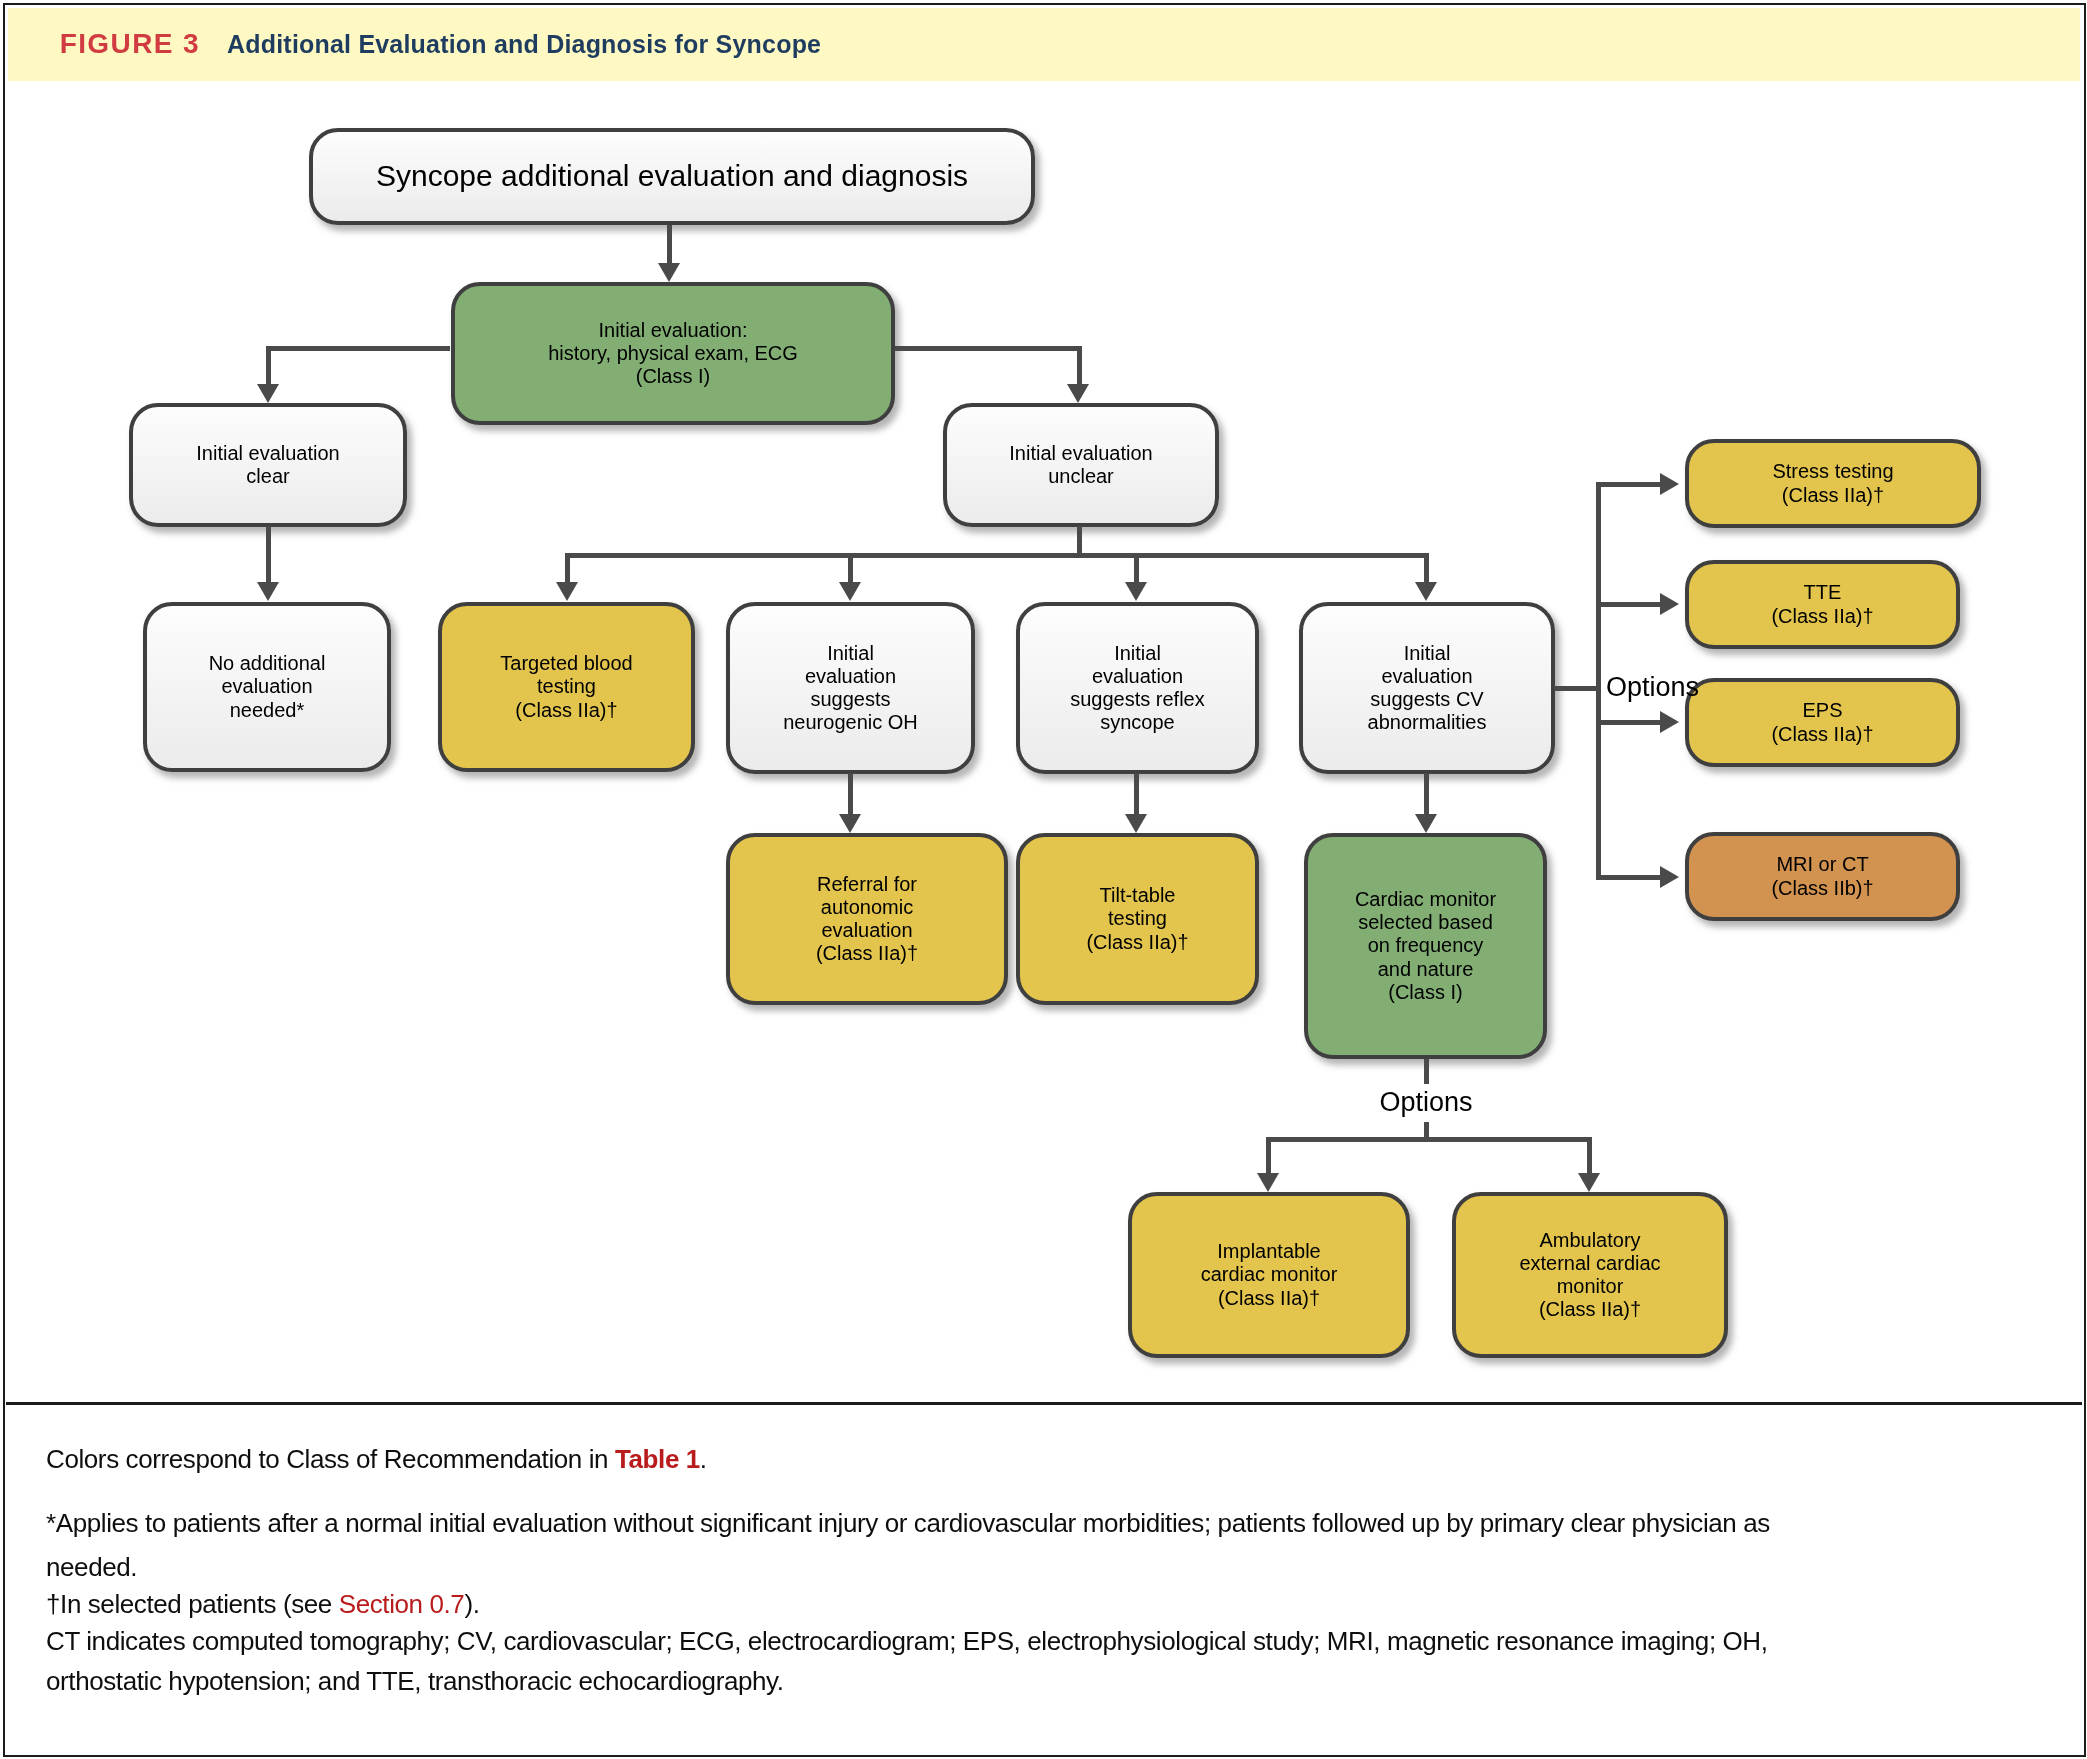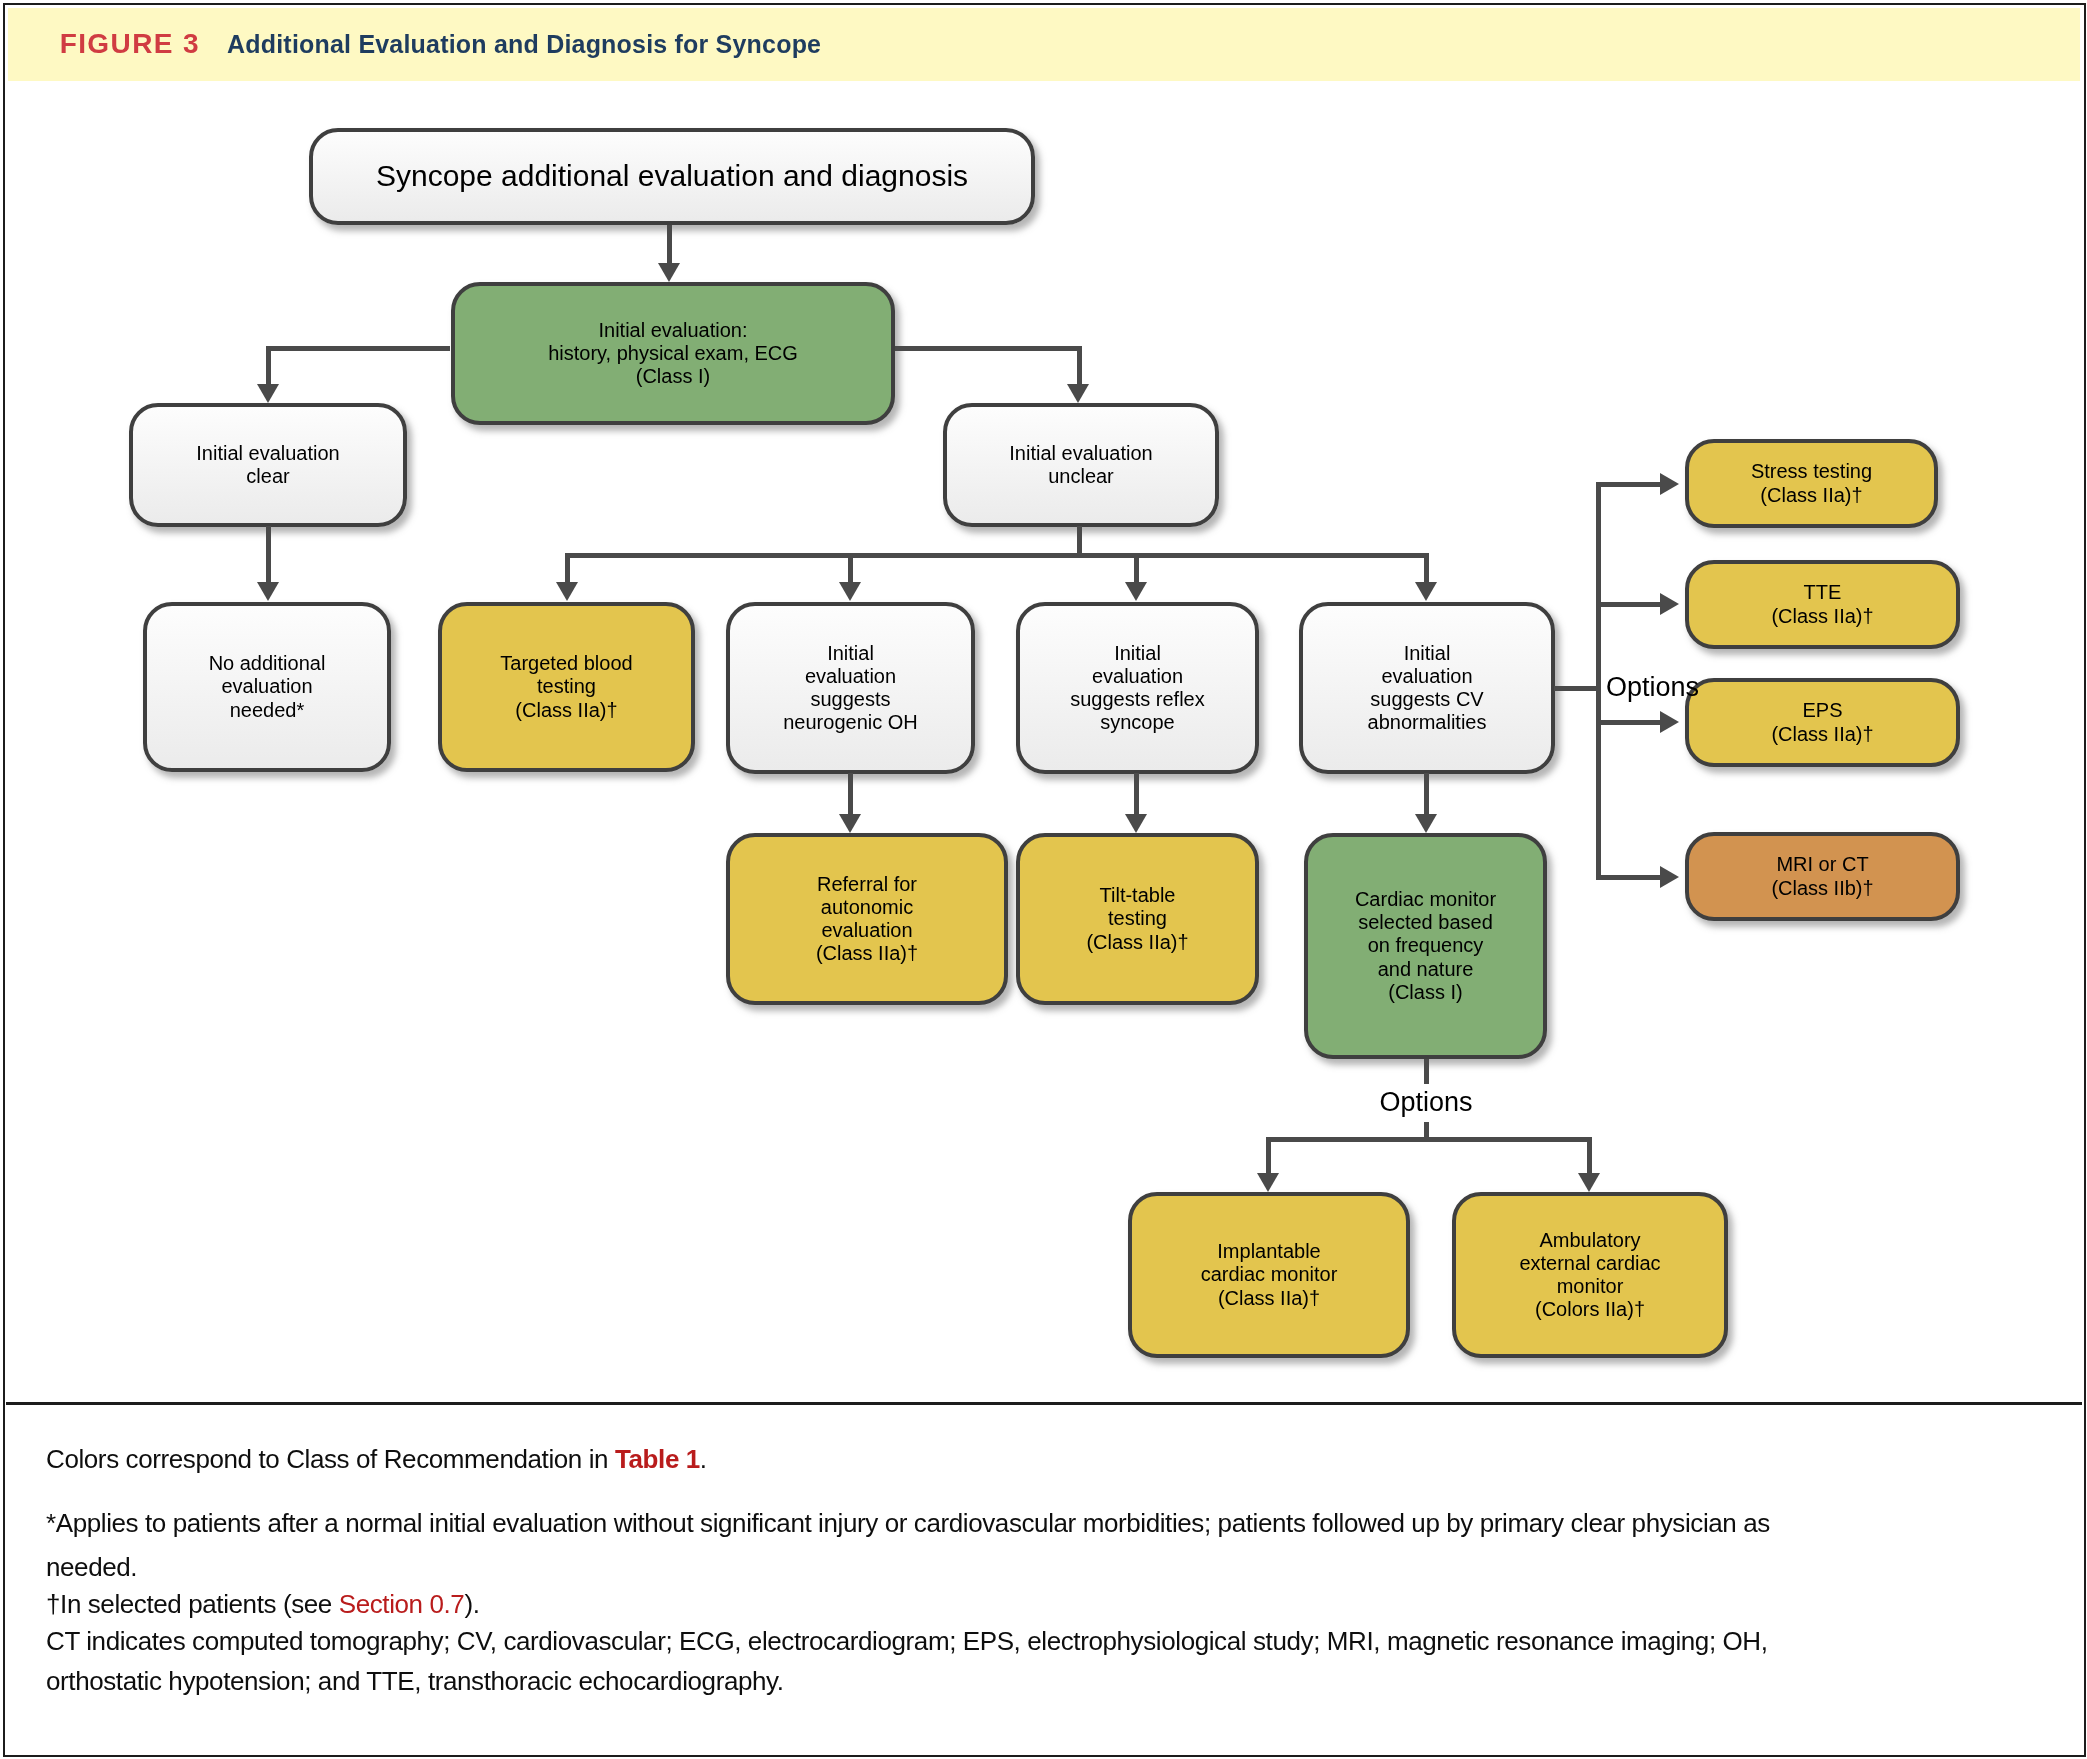--- a/index.html
+++ b/index.html
@@ -128,24 +128,24 @@
   <div class="node yellow" style="left:1128px;top:1192px;width:282px;height:166px;">
       <span>Implantable
 cardiac monitor
 (Class IIa)†</span>
     </div>
 
   <div class="node yellow" style="left:1452px;top:1192px;width:276px;height:166px;">
       <span>Ambulatory
 external cardiac
 monitor
-(Colors IIa)†</span>
-    </div>
-
-  <div class="node yellow" style="left:1685px;top:439px;width:253px;height:89px;">
+(Class IIa)†</span>
+    </div>
+
+  <div class="node yellow" style="left:1685px;top:439px;width:296px;height:89px;">
       <span>Stress testing
 (Class IIa)†</span>
     </div>
 
   <div class="node yellow" style="left:1685px;top:560px;width:275px;height:89px;">
       <span>TTE
 (Class IIa)†</span>
     </div>
 
   <div class="node yellow" style="left:1685px;top:678px;width:275px;height:89px;">

